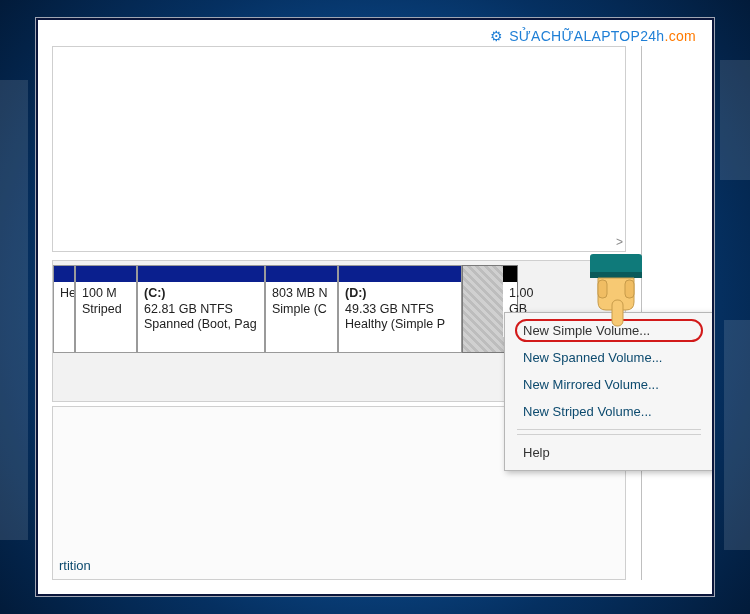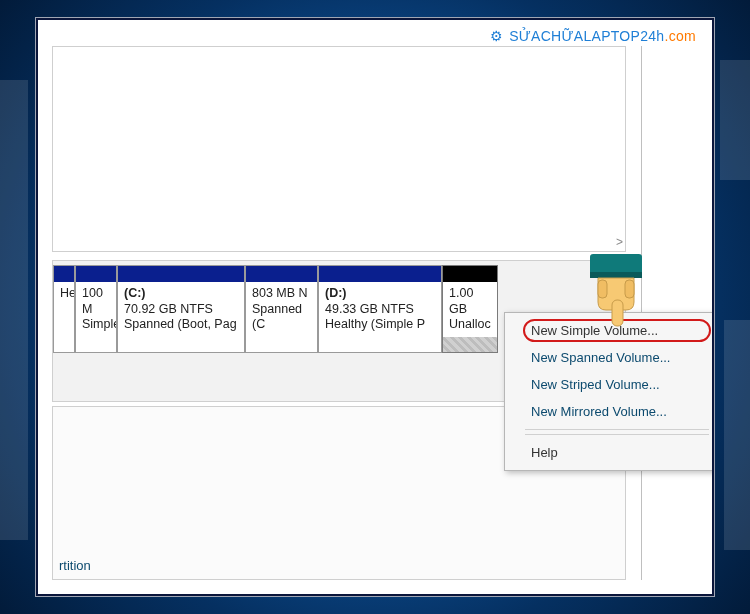--- a/index.html
+++ b/index.html
@@ -53,42 +53,42 @@
     display:flex;flex-direction:column;overflow:hidden;
   }
   .cap{height:16px;flex:0 0 16px;}
   .cap.navy{background:#0a1f8e;}
   .cap.black{background:#000;}
   .body{padding:4px 6px;line-height:1.25;color:#222;font-size:12.5px;}
   .body .label{font-weight:700;}
   .unalloc{
     border:1px solid #7a7a7a;box-sizing:border-box;
     background:repeating-linear-gradient(45deg,#d0d0d0 0 3px,#bdbdbd 3px 6px);
-    display:flex;flex-direction:column;
+    display:flex;flex-direction:column;padding-left:40px;
   }
   .unalloc .body{background:#fff;}
 
   .pane-bottom{
     position:absolute;left:14px;top:386px;right:86px;bottom:14px;
     border:1px solid #cfcfcf;background:#fbfbfb;
   }
   .status-text{position:absolute;left:6px;bottom:6px;color:#0c4a6e;}
 
   
   .app-divider{
     position:absolute;top:26px;bottom:14px;right:70px;width:0;
     border-left:1px solid #bfbfbf;
   }
 
   
   .ctxmenu{
     position:absolute;left:466px;top:292px;width:200px;
     background:#f6f6f6;border:1px solid #b6b6b6;
     box-shadow:2px 2px 6px rgba(0,0,0,.25);
-    padding:4px 12px;
+    padding:4px 4px;
   }
   .ctxmenu .item{
     padding:6px 14px;color:#333;cursor:default;position:relative;
   }
   .ctxmenu .item.disabled{color:#0c4a6e;}
   .ctxmenu .sep{height:1px;margin:4px 8px;background:#d0d0d0;}
   .ctxmenu .highlight-ring{
     position:absolute;left:6px;right:6px;top:2px;bottom:2px;
     border:2px solid #d21a1a;border-radius:12px;pointer-events:none;
   }
@@ -121,40 +121,40 @@
 
   <div class="pane-disk">
     <div class="disk-row" id="disk-row">
         <div class="part" style="width: 22px;">
           <div class="cap navy"></div>
           <div class="body">
             <div></div>
             <div>Healt</div>
           </div>
         </div>
-        <div class="part" style="width: 42px;">
+        <div class="part" style="width: 62px;">
           <div class="cap navy"></div>
           <div class="body">
             <div>100 M</div>
-            <div>Simple</div>
+            <div>Striped</div>
           </div>
         </div>
         <div class="part" style="width: 128px;">
           <div class="cap navy"></div>
           <div class="body">
             <div class="label">(C:)</div>
-            <div>70.92 GB NTFS</div>
+            <div>62.81 GB NTFS</div>
             <div>Spanned (Boot, Pag</div>
           </div>
         </div>
         <div class="part" style="width: 73px;">
           <div class="cap navy"></div>
           <div class="body">
             <div>803 MB N</div>
-            <div>Spanned (C</div>
+            <div>Simple (C</div>
           </div>
         </div>
         <div class="part" style="width: 124px;">
           <div class="cap navy"></div>
           <div class="body">
             <div class="label">(D:)</div>
             <div>49.33 GB NTFS</div>
             <div>Healthy (Simple P</div>
           </div>
         </div>
@@ -170,22 +170,22 @@
 
   <div class="pane-bottom">
     <span class="status-text">rtition</span>
   </div>
 
   <div class="app-divider"></div>
 
   <div class="ctxmenu" id="ctxmenu">
       <div class="item">New Simple Volume...<div class="highlight-ring"></div></div>
       <div class="item disabled">New Spanned Volume...</div>
+      <div class="item disabled">New Mirrored Volume...</div>
       <div class="item disabled">New Striped Volume...</div>
-      <div class="item disabled">New Mirrored Volume...</div>
       <div class="sep"></div>
       <div class="sep"></div>
       <div class="item">Help</div>
     </div>
 
   <svg class="hand" viewBox="0 0 64 74">
     <rect x="6" y="0" width="52" height="22" rx="3" fill="#0f7a7a"></rect>
     <rect x="6" y="18" width="52" height="6" fill="#0a5a5a"></rect>
 
     <path d="M14 24 h36 v24 q0 8 -8 8 h-20 q-8 0 -8 -8 z" fill="#f7c973" stroke="#c79b4a"></path>

